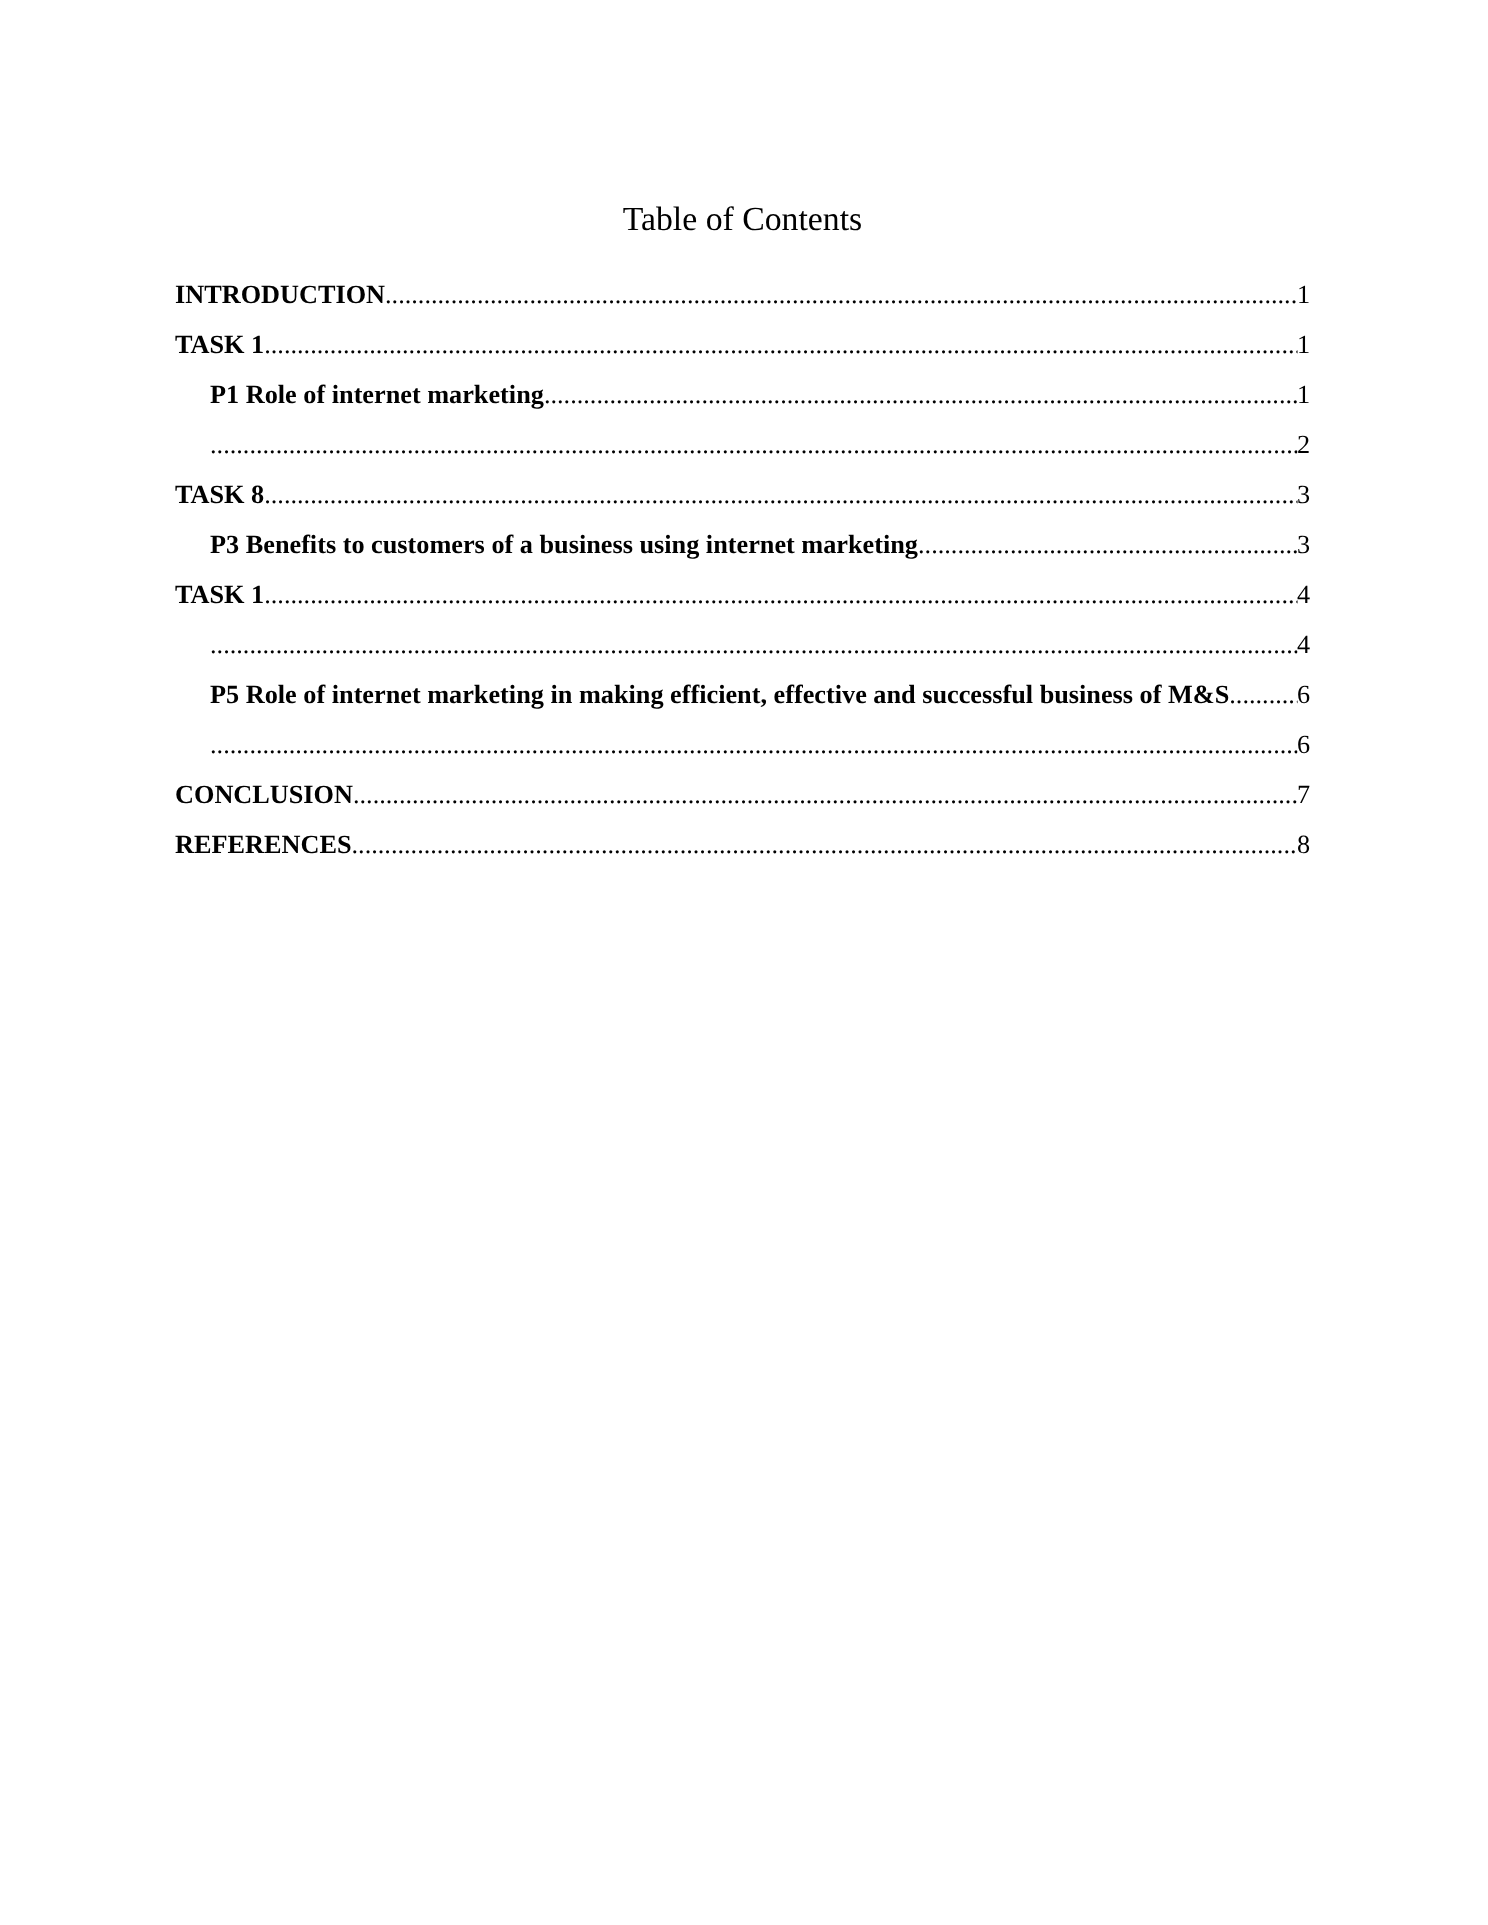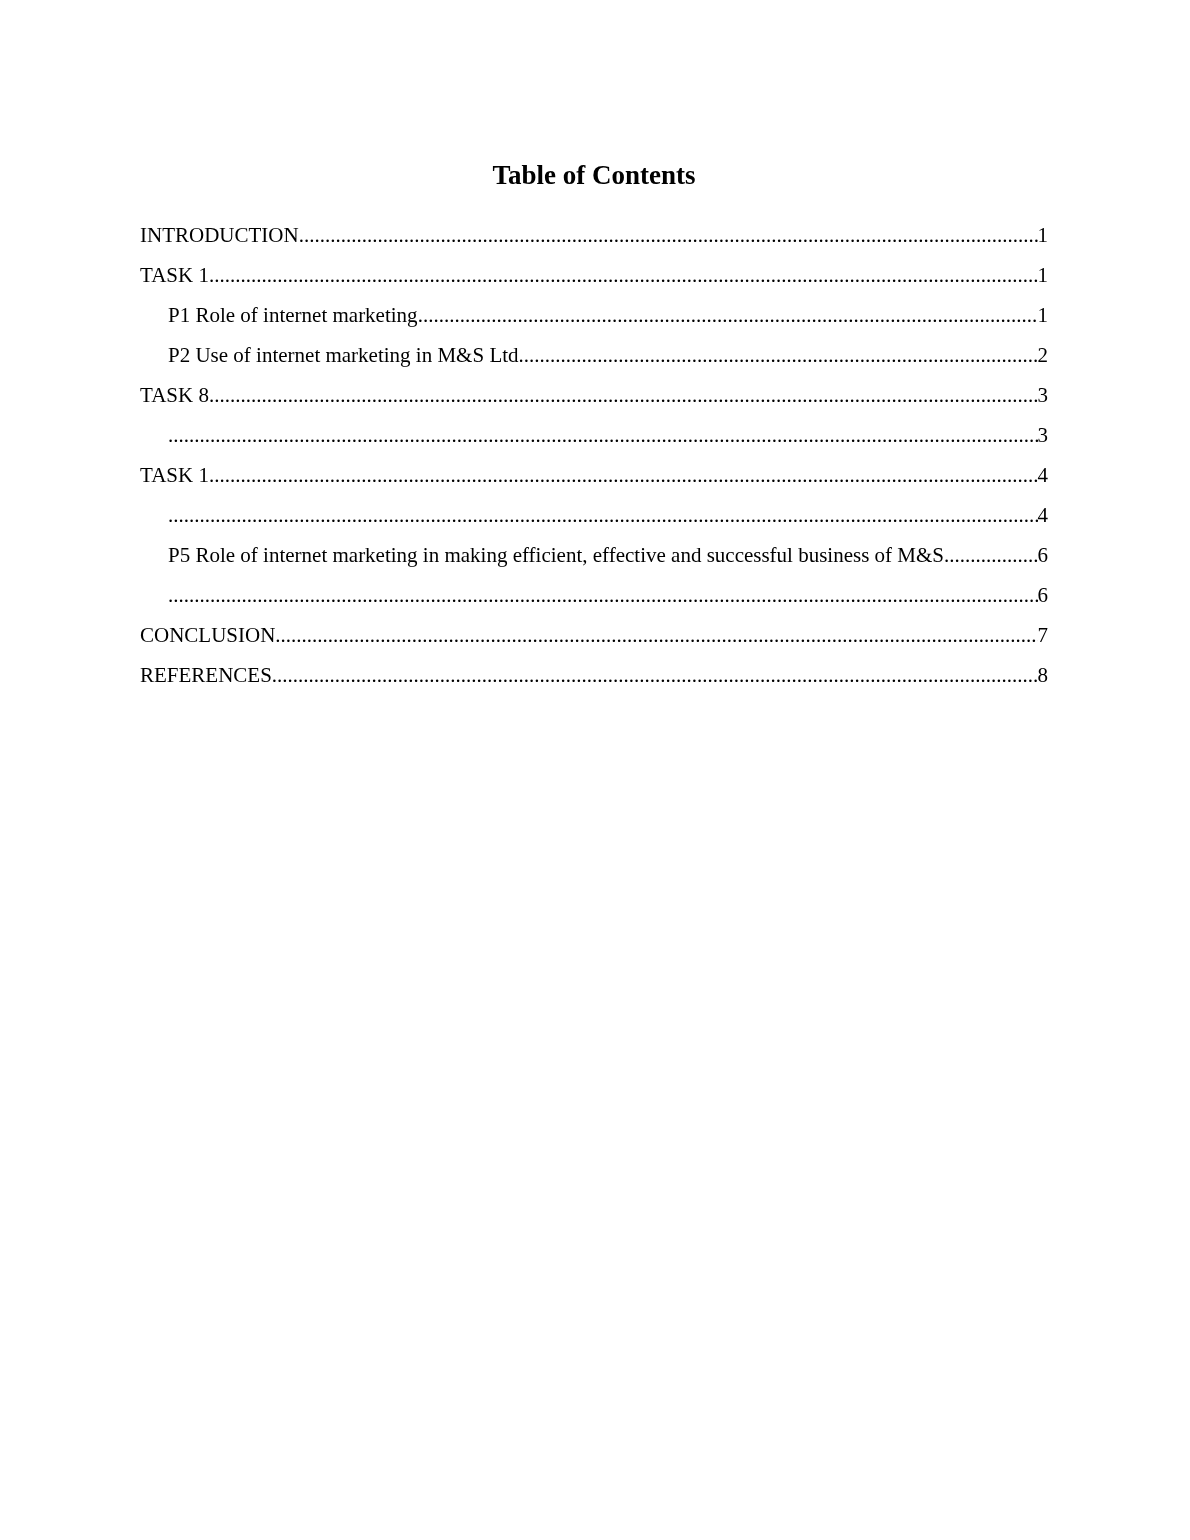--- a/index.html
+++ b/index.html
@@ -18,38 +18,39 @@
     width: 1190px;
     height: 1540px;
     box-sizing: border-box;
     padding: 0 142px 0 140px;
     background: #ffffff;
   }
   .doc-title {
     margin: 160px 0 16px 0;
     font-size: 27px;
     line-height: 30px;
-    font-weight: bold;
+    font-weight: normal;
     text-align: center;
   }
   .toc {
     margin-top: 25px;
   }
   .toc-row {
     display: flex;
     align-items: baseline;
     font-size: 21px;
     line-height: 40px;
     white-space: nowrap;
   }
   .toc-row.indent {
     padding-left: 28px;
   }
   .toc-label {
     flex: 0 0 auto;
+    font-weight: bold;
   }
   .toc-dots {
     flex: 1 1 auto;
     overflow: hidden;
     min-width: 0;
   }
   .toc-page {
     flex: 0 0 auto;
   }
 </style>
@@ -68,30 +69,30 @@
         <span class="toc-label">TASK 1</span>
         <span class="toc-dots">............................................................................................................................................................................................................................................................................................................</span>
         <span class="toc-page">1</span>
       </div>
       <div class="toc-row indent">
         <span class="toc-label">P1 Role of internet marketing</span>
         <span class="toc-dots">............................................................................................................................................................................................................................................................................................................</span>
         <span class="toc-page">1</span>
       </div>
       <div class="toc-row indent">
-        <span class="toc-label">P2 Use of internet marketing in M&amp;S Ltd</span>
         <span class="toc-dots">............................................................................................................................................................................................................................................................................................................</span>
         <span class="toc-page">2</span>
       </div>
       <div class="toc-row">
         <span class="toc-label">TASK 8</span>
         <span class="toc-dots">............................................................................................................................................................................................................................................................................................................</span>
         <span class="toc-page">3</span>
       </div>
       <div class="toc-row indent">
+        <span class="toc-label">P3 Benefits to customers of a business using internet marketing</span>
         <span class="toc-dots">............................................................................................................................................................................................................................................................................................................</span>
         <span class="toc-page">3</span>
       </div>
       <div class="toc-row">
         <span class="toc-label">TASK 1</span>
         <span class="toc-dots">............................................................................................................................................................................................................................................................................................................</span>
         <span class="toc-page">4</span>
       </div>
       <div class="toc-row indent">
         <span class="toc-dots">............................................................................................................................................................................................................................................................................................................</span>

